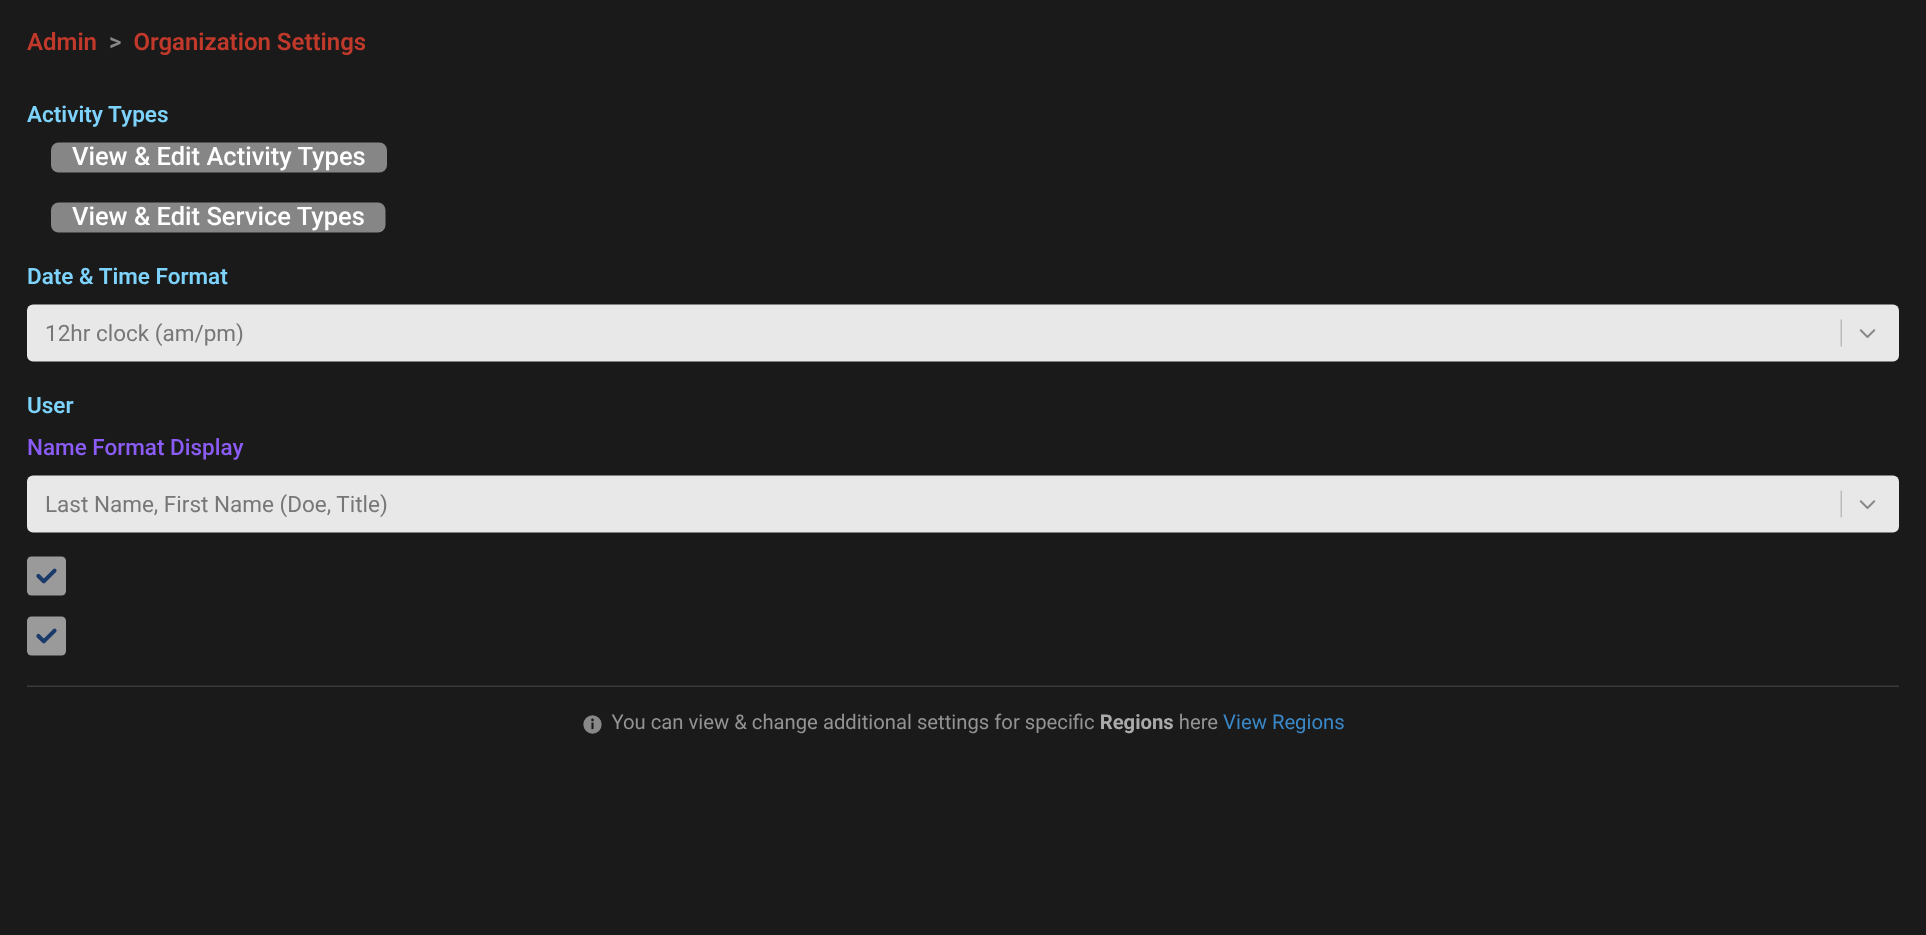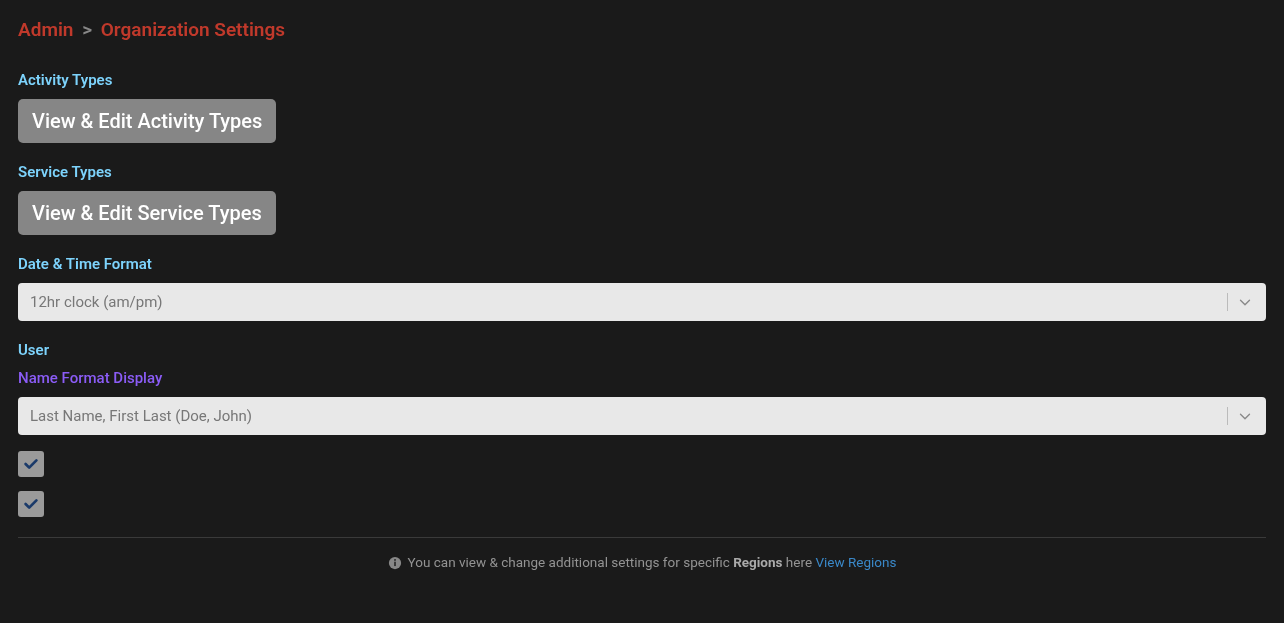--- a/index.html
+++ b/index.html
@@ -11,21 +11,21 @@
       background-color: #1a1a1a;
       color: #ffffff;
       font-family: -apple-system, BlinkMacSystemFont, "Segoe UI", Roboto, "Helvetica Neue", Arial, sans-serif;
       font-size: 15px;
       width: 1284px;
       height: 623px;
       padding: 18px;
       overflow: hidden;
     }
     .breadcrumb {
-      font-size: 19px;
+      font-size: 16px;
       font-weight: 600;
       margin-bottom: 30px;
     }
     .breadcrumb a {
       color: #c0392b;
       text-decoration: none;
     }
     .breadcrumb .sep {
       color: #888;
       margin: 0 4px;
@@ -39,26 +39,27 @@
       margin-bottom: 10px;
       font-size: 15px;
     }
     .section {
       margin-bottom: 20px;
     }
     .btn-gray {
       background-color: #868686;
       color: #ffffff;
       border: none;
-      padding: 10px 14px;
+      padding: 0 14px;
       border-radius: 5px;
-      font-size: 20px;
+      font-size: 17px;
       font-weight: 500;
       cursor: pointer;
       font-family: inherit;
+      margin-left: 16px;
     }
     .select-wrap {
       position: relative;
       margin-bottom: 16px;
     }
     .select-box {
       width: 100%;
       background-color: #e8e8e8;
       border: none;
       border-radius: 4px;
@@ -153,21 +154,20 @@
   <span class="sep">&gt;</span>
   <span class="current">Organization Settings</span>
 </div>
 
 <div class="section">
   <div class="section-label">Activity Types</div>
   <button class="btn-gray">View &amp; Edit Activity Types</button>
 </div>
 
 <div class="section">
-  <div class="section-label">Service Types</div>
   <button class="btn-gray">View &amp; Edit Service Types</button>
 </div>
 
 <div class="section">
   <div class="section-label">Date &amp; Time Format</div>
 
   <div class="select-wrap">
     <div class="select-box">
       <span>12hr clock (am/pm)</span>
       <span class="select-indicator">
@@ -179,21 +179,21 @@
   </div>
 
 </div>
 
 <div class="section">
   <div class="section-label">User</div>
   <div class="subsection-label">Name Format Display</div>
 
   <div class="select-wrap">
     <div class="select-box">
-      <span>Last Name, First Last (Doe, John)</span>
+      <span>Last Name, First Name (Doe, Title)</span>
       <span class="select-indicator">
         <svg viewBox="0 0 20 20" fill="none">
             <path d="M5 8l5 5 5-5" stroke="#888" stroke-width="1.5" stroke-linecap="round" stroke-linejoin="round"></path>
           </svg>
       </span>
     </div>
   </div>
 
   <div class="checkbox-row">
     <div class="checkbox">

